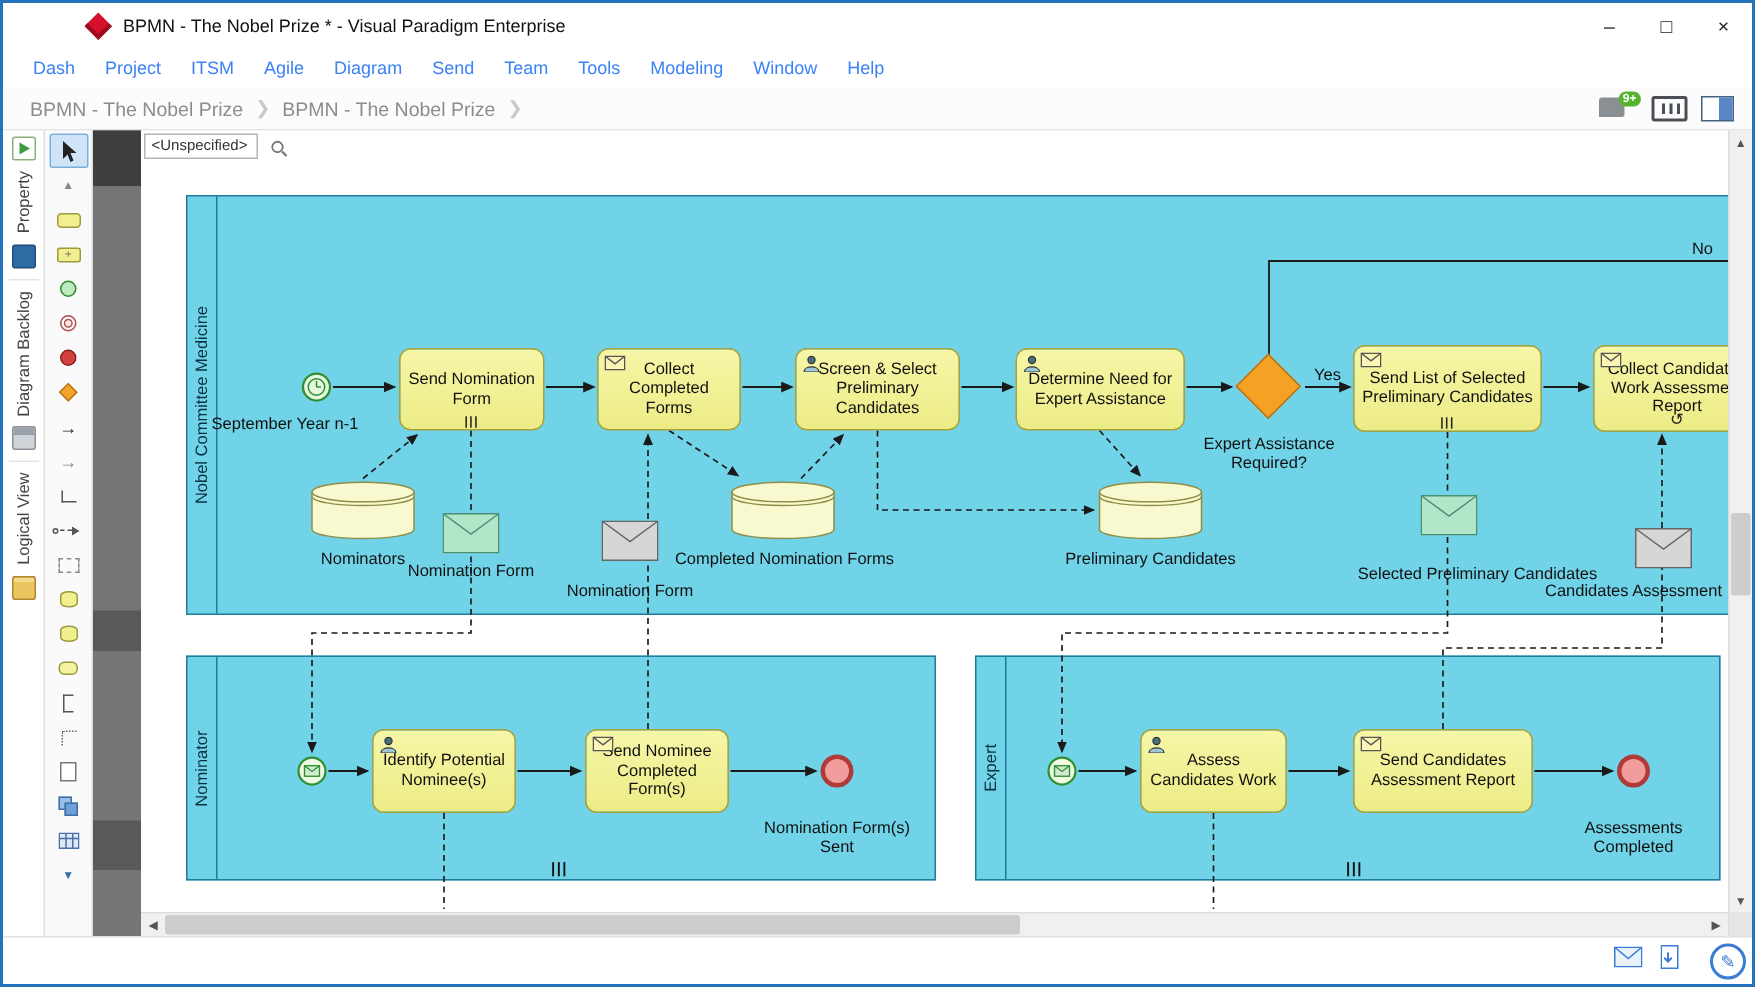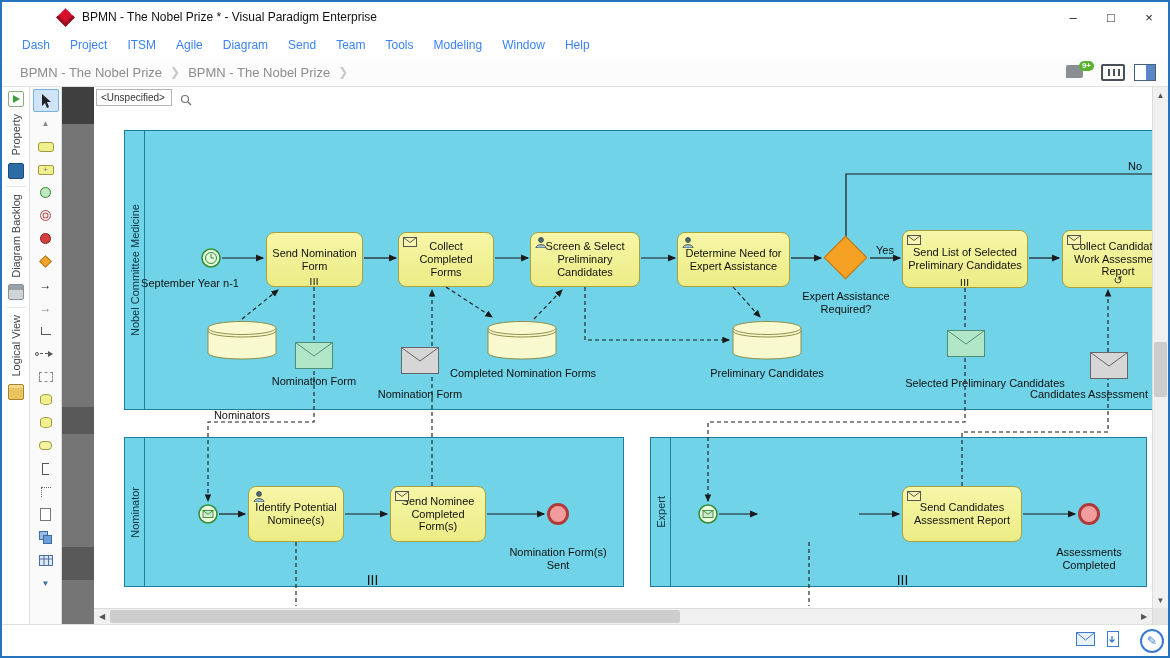--- a/index.html
+++ b/index.html
@@ -446,21 +446,21 @@
         <div class="lbl" style="left:776px; top:157px; width:30px;">Yes</div>
         <div class="lbl" style="left:1026px; top:73px; width:30px;">No</div>
 
         <div class="store" style="left:113px; top:233px;">
           <svg width="70" height="40">
             <path d="M1,8 L1,33 A34,6 0 0 0 69,33 L69,8" fill="#f9f9cf" stroke="#8f8f4a"></path>
             <ellipse cx="35" cy="8" rx="34" ry="6.5" fill="#f9f9cf" stroke="#8f8f4a"></ellipse>
             <path d="M1,11 A34,6 0 0 0 69,11" fill="none" stroke="#8f8f4a"></path>
           </svg>
         </div>
-        <div class="lbl nowrap" style="left:98px; top:280px; width:100px;margin-top:42px;">Nominators</div>
+        <div class="lbl nowrap" style="left:98px; top:280px; width:100px;">Nominators</div>
 
         <div class="store" style="left:393px; top:233px;">
           <svg width="70" height="40">
             <path d="M1,8 L1,33 A34,6 0 0 0 69,33 L69,8" fill="#f9f9cf" stroke="#8f8f4a"></path>
             <ellipse cx="35" cy="8" rx="34" ry="6.5" fill="#f9f9cf" stroke="#8f8f4a"></ellipse>
             <path d="M1,11 A34,6 0 0 0 69,11" fill="none" stroke="#8f8f4a"></path>
           </svg>
         </div>
         <div class="lbl nowrap" style="left:353px; top:280px; width:152px;">Completed Nomination Forms</div>
 
@@ -532,20 +532,29 @@
         </div>
         <div class="end-event" style="left:453px; top:416px;"></div>
         <div class="lbl" style="left:409px; top:459px; width:110px;">Nomination Form(s) Sent</div>
 
         <div class="event" style="left:604px; top:417px;">
           <svg width="20" height="20">
             <circle cx="10" cy="10" r="9" fill="#eefbe2" stroke="#2f8f2f" stroke-width="1.5"></circle>
             <rect x="5" y="6.5" width="10" height="7" fill="#d2ead2" stroke="#2f8f2f" stroke-width="0.9"></rect>
             <path d="M5,6.5 L10,10.3 L15,6.5" fill="none" stroke="#2f8f2f" stroke-width="0.9"></path>
           </svg>
+        </div>
+        <div class="task" style="left:666px; top:399px; width:98px; height:56px;">
+          <span class="t-icon">
+            <svg width="12" height="11">
+                <circle cx="6" cy="3" r="2.4" fill="#49707f" stroke="#333" stroke-width="0.8"></circle>
+                <path d="M1,11 C1,6.5 11,6.5 11,11 Z" fill="#9fc7d8" stroke="#333" stroke-width="0.8"></path>
+              </svg>
+          </span>
+          <span>Assess Candidates Work</span>
         </div>
         <div class="task" style="left:808px; top:399px; width:120px; height:56px;">
           <span class="t-icon">
             <svg width="14" height="10">
                 <rect x="0.5" y="0.5" width="13" height="9" fill="#fdf6b2" stroke="#555"></rect>
                 <path d="M0.5,0.5 L7,5.5 L13.5,0.5" fill="none" stroke="#555"></path>
               </svg>
           </span>
           <span>Send Candidates Assessment Report</span>
         </div>

